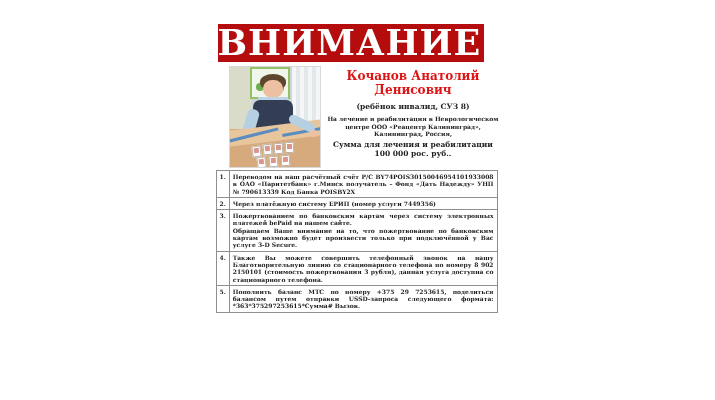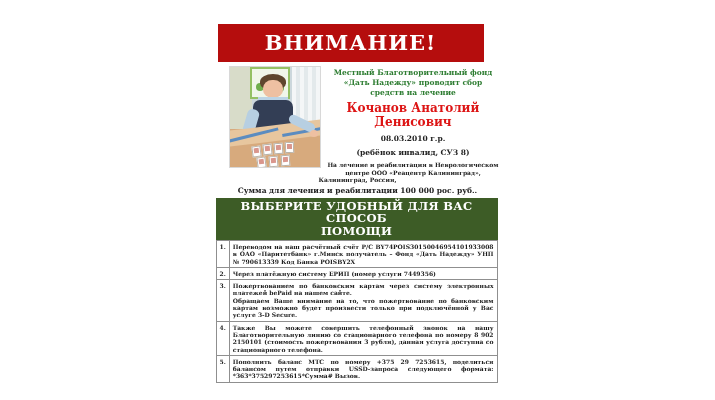--- a/index.html
+++ b/index.html
@@ -2,21 +2,21 @@
 <html><head>
 <meta charset="utf-8">
 <style>
   * { box-sizing: border-box; margin: 0; padding: 0; }
   html,body { width:715px; height:400px; background:#ffffff; overflow:hidden;
               font-family:"DejaVu Serif", serif; }
   .stage { width:715px; height:400px; position:relative; }
   .poster { width:284px; margin:0 auto; }
 
   .red-banner { width:266px; margin:24px auto 0 2px; height:38px; background:#b50d0d;
-    color:#ffffff; font-weight:bold; font-size:21px; line-height:37px; text-align:center;
+    color:#ffffff; font-weight:bold; font-size:35px; line-height:37px; text-align:center;
     letter-spacing:1px; }
 
   .top-section { margin-top:4px; text-align:center; overflow:hidden; }
   .photo { float:left; width:92px; height:102px; margin:0 6px 2px 13px;
     position:relative; overflow:hidden; background:#ccd7dc; border:1px solid #d8d8d8; }
 
   
   .wall-left   { position:absolute; left:0; top:0; width:22px; height:70px; background:#d8dcc9; }
   .curtain     { position:absolute; right:0; top:0; width:28px; height:64px;
                  background:repeating-linear-gradient(90deg,#f4f6f7 0 4px,#e3e9eb 4px 8px); }
@@ -109,33 +109,27 @@
         <div class="hand"></div>
         <div class="card c1"></div>
         <div class="card c2"></div>
         <div class="card c3"></div>
         <div class="card c4"></div>
         <div class="card c5"></div>
         <div class="card c6"></div>
         <div class="card c7"></div>
       </div>
 
-      <div class="fund">Местный Благотворительный фонд
-«Дать Надежду» проводит сбор
-средств на лечение</div>
       <div class="name">Кочанов Анатолий
 Денисович</div>
-      <div class="birth">08.03.2010 г.р.</div>
       <div class="disability">(ребёнок инвалид, СУЗ 8)</div>
       <div class="treatment">На лечение и реабилитация в Неврологическом центре ООО «Реацентр Калининград», Калининград, Россия,</div>
       <div class="sum">Сумма для лечения и реабилитации 100 000 рос. руб..</div>
     </div>
 
-    <div class="help-header">ВЫБЕРИТЕ УДОБНЫЙ ДЛЯ ВАС СПОСОБ
-ПОМОЩИ</div>
 
     <table class="methods">
       <tbody>
       <tr>
         <td class="num">1.</td>
         <td class="txt">Переводом на наш расчётный счёт Р/С BY74POIS30150046954101933008 в ОАО «Паритетбанк» г.Минск получатель – Фонд «Дать Надежду» УНП № 790613339 Код Банка POISBY2X</td>
       </tr>
 
       <tr>
         <td class="num">2.</td>

